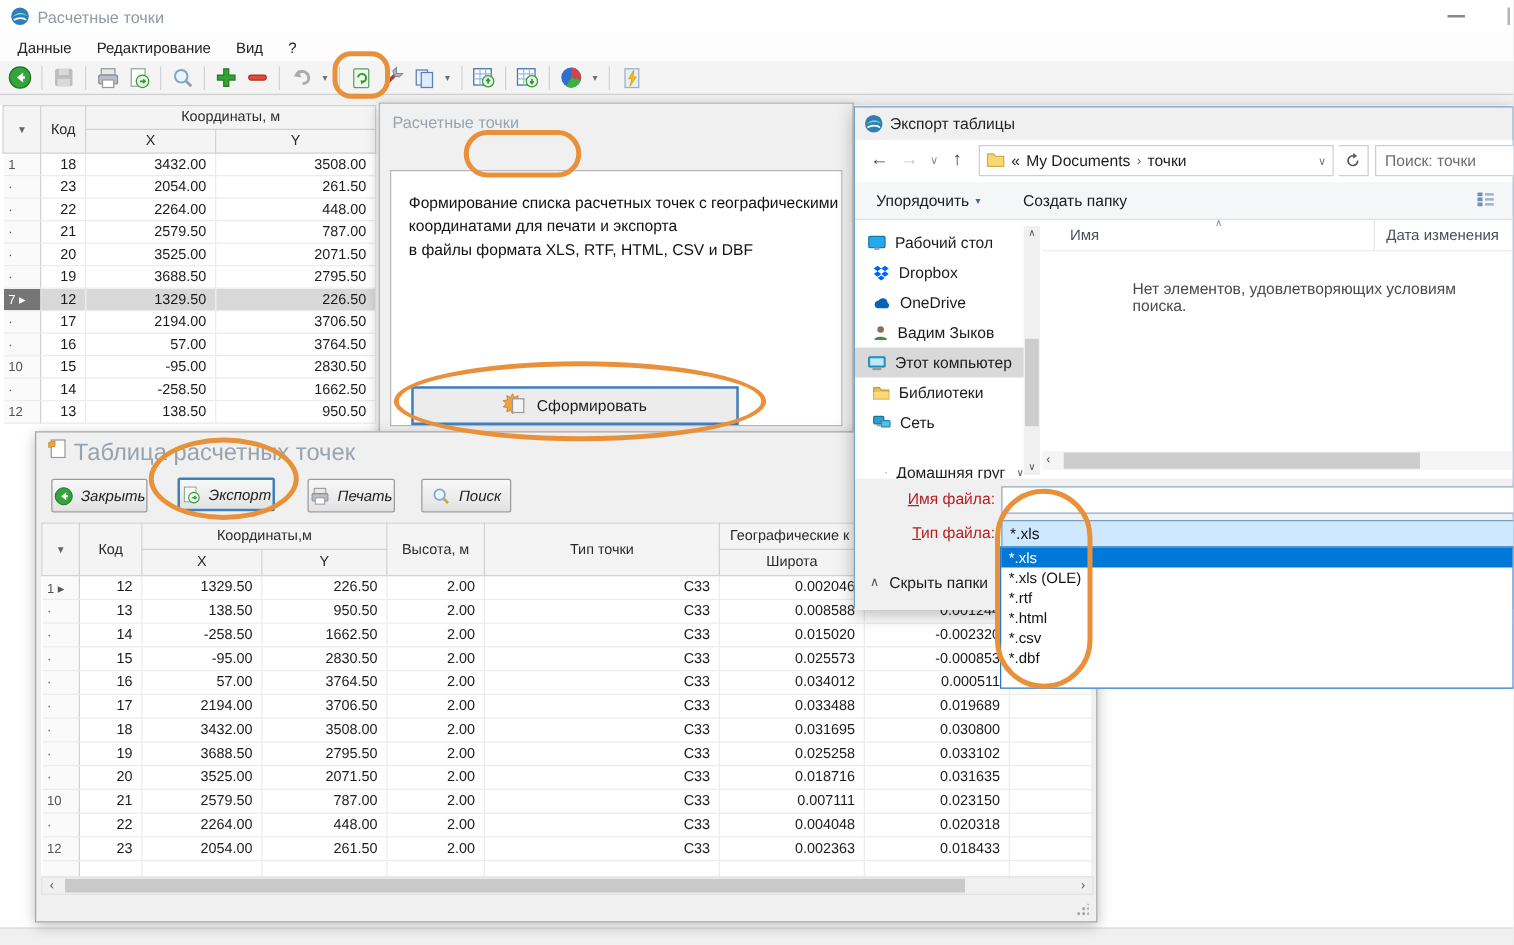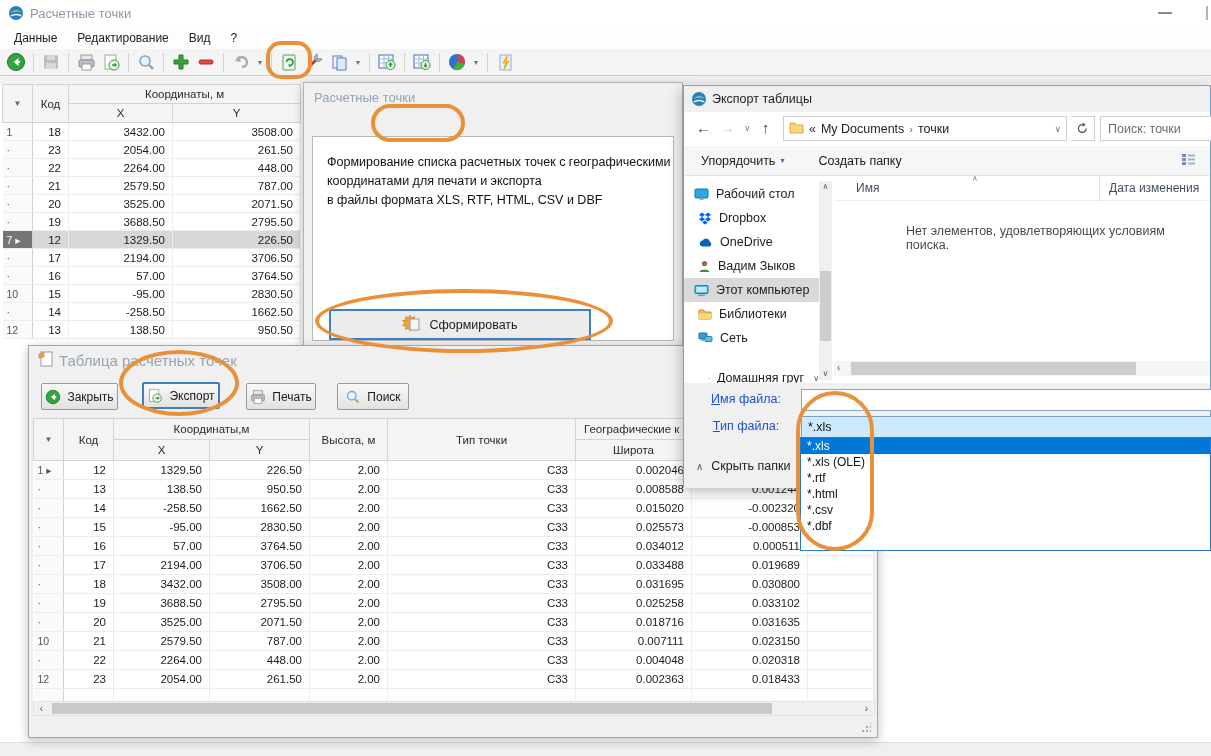--- a/index.html
+++ b/index.html
@@ -36,24 +36,24 @@
   .tabs{position:absolute;left:8px;top:26px;height:27px;display:flex;align-items:flex-end;margin-top:40px;}
   .tab{padding:5px 13px;border:1px solid #b8b8b8;border-bottom:none;background:#efefef;color:#222;margin-right:-1px;font-size:12.5px;}
   .tab.active{background:#fff;position:relative;top:1px;padding-top:6px;border-top:2px solid #c9c9c9;}
   .tabpage{position:absolute;left:8px;top:53px;right:8px;bottom:8px;background:#fff;border:1px solid #b8b8b8;}
   .desc{position:absolute;left:14px;top:16px;line-height:19px;font-size:12.5px;color:#111;}
   .genbtn{position:absolute;left:16px;top:172px;width:262px;height:31px;border:2px solid #3f7fc0;background:#ececec;
      display:flex;align-items:center;justify-content:center;gap:7px;font-size:12.5px;}
   
   .win-table{position:absolute;left:28px;top:345px;width:850px;height:393px;background:#f0f0f0;
      border:1px solid #a5a5a5;box-shadow:0 3px 10px rgba(0,0,0,.25);z-index:3;}
-  .win-table .dtitle{position:absolute;left:30px;top:6px;color:#96a3b0;font-size:15px;}
+  .win-table .dtitle{position:absolute;left:30px;top:6px;color:#96a3b0;font-size:19px;}
   .win-table .wicon{position:absolute;left:9px;top:5px;}
   .wbtn{position:absolute;height:27px;border:1px solid #9a9a9a;background:linear-gradient(#f8f8f8,#e2e2e2);
-     display:flex;align-items:center;justify-content:center;gap:6px;font-size:12px;border-radius:2px;}
+     display:flex;align-items:center;justify-content:center;gap:6px;font-size:12px;border-radius:2px;font-style:italic;}
   .wbtn.focused{border:2px solid #3f7fc0;}
   .btable{position:absolute;left:4px;top:72px;}
   .btable tr.datarow td{height:19px;}
   .btable th{height:21px;}
   .hscroll{position:absolute;left:4px;top:355px;width:842px;height:15px;background:#f0f0f0;border:1px solid #e2e2e2;}
   .hscroll .arr{position:absolute;top:0;width:15px;height:13px;color:#555;font-size:10px;text-align:center;line-height:13px;}
   .hscroll .thumb{position:absolute;left:18px;top:1px;width:720px;height:11px;background:#c9c9c9;}
   .grip{position:absolute;right:6px;bottom:4px;width:10px;height:10px;
      background:radial-gradient(circle at 2px 8px,#aaa 1px,transparent 1.5px),
                 radial-gradient(circle at 6px 8px,#aaa 1px,transparent 1.5px),
@@ -82,21 +82,21 @@
   .sitem.sel{background:#d9d9d9;}
   .vsb{position:absolute;left:135px;top:5px;width:13px;height:199px;background:#f0f0f0;}
   .vsb .a{position:absolute;left:0;width:13px;height:12px;text-align:center;font-size:8px;color:#555;line-height:12px;}
   .vsb .th{position:absolute;left:1px;top:90px;width:11px;height:70px;background:#cdcdcd;}
   .flist{position:absolute;left:150px;top:0;right:0;height:100%;}
   .fhead{position:absolute;left:0;top:0;right:0;height:25px;border-bottom:1px solid #ededed;color:#45505c;font-size:12px;}
   .fmsg{position:absolute;left:72px;top:48px;color:#4a4a4a;font-size:12.5px;}
   .fhs{position:absolute;left:0;bottom:7px;right:0;height:15px;background:#f5f5f5;}
   .fhs .thumb{position:absolute;left:17px;top:1px;width:285px;height:13px;background:#cdcdcd;}
   .efoot{position:absolute;left:0;top:297px;right:0;height:105px;background:#f0f0f0;font-size:12.5px;}
-  .flabel{position:absolute;width:100px;text-align:center;color:#1d4ed8;}
+  .flabel{position:absolute;width:100px;text-align:right;color:#b91c1c;}
   .u1::first-letter{text-decoration:underline;}
   .fninput{position:absolute;left:117px;top:6px;width:411px;height:22px;background:#fff;border:1px solid #8aa8c6;}
   .fninput input{border:none;outline:none;width:100%;height:100%;font:12.5px "Liberation Sans",sans-serif;padding:0 5px;background:transparent;}
   .ftcombo{position:absolute;left:117px;top:33px;width:411px;height:22px;background:#cde8ff;border:1px solid #7aa0c8;
      display:flex;align-items:center;padding:0 6px;color:#111;}
   .hidefolders{position:absolute;left:12px;top:76px;display:flex;align-items:center;gap:8px;color:#1c1c1c;}
   .ddlist{position:absolute;left:800px;top:437px;width:411px;height:114px;background:#fff;border:1px solid #2a77c4;z-index:6;}
   .ddopt{height:16px;line-height:16px;padding-left:6px;font-size:12px;color:#111;white-space:nowrap;}
   .ddopt.sel{background:#0078d7;color:#fff;}
   

